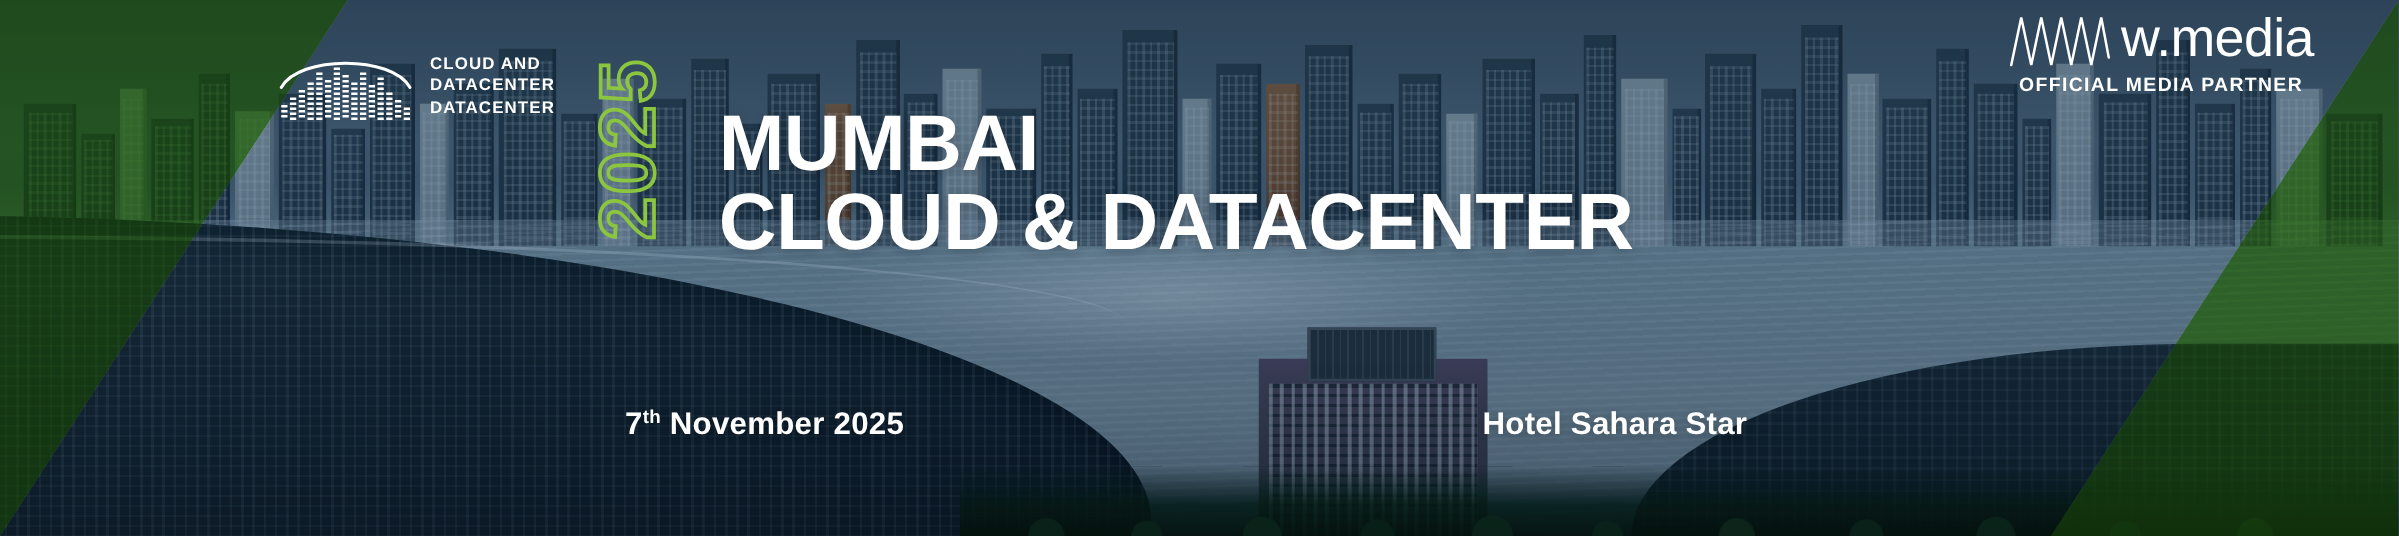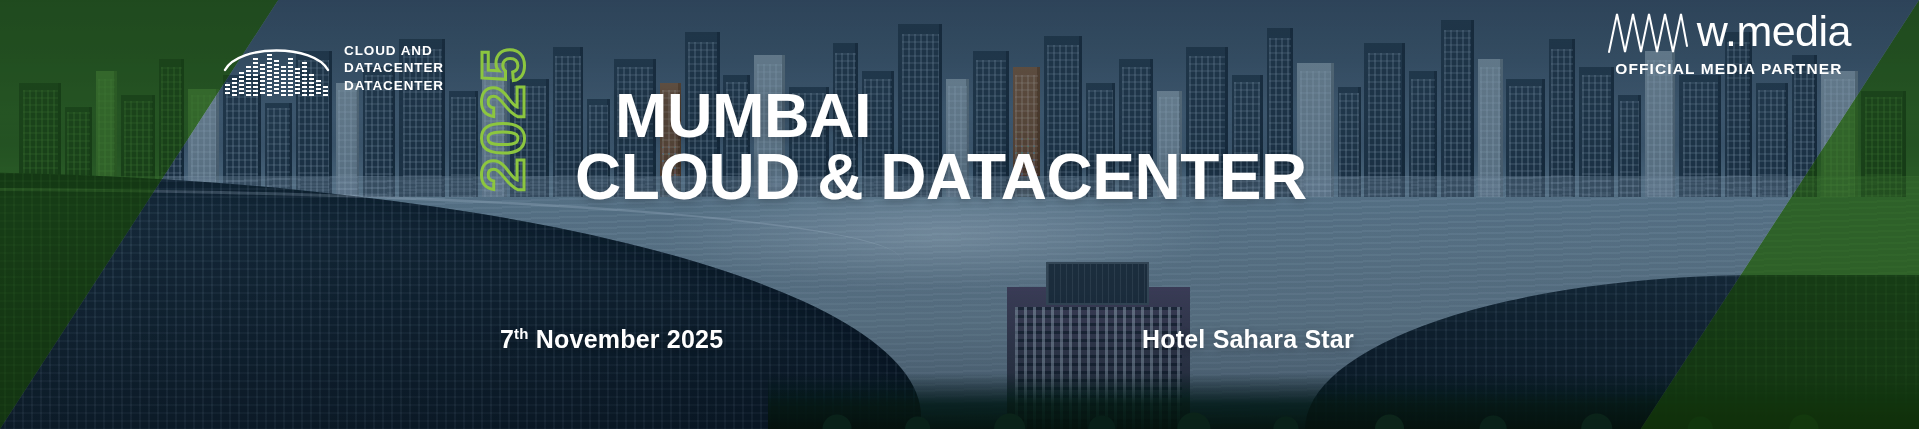--- a/index.html
+++ b/index.html
@@ -210,31 +210,31 @@
   
   .headline {
     position:absolute; left:575px; top:84px;
     color:#ffffff;
     font-family:"Liberation Sans", sans-serif;
     font-weight:bold;
     line-height:0.99;
     letter-spacing:-0.5px;
     text-shadow:0 2px 10px rgba(0,0,0,0.22);
   }
-  .hl-1 { font-size:63px;padding-left:40px; }
+  .hl-1 { font-size:63px; }
   .hl-2 { font-size:64px; }
   .hl-3 { font-size:63px; }
 
   
   .date-text, .venue-text {
     position:absolute; color:#ffffff; font-weight:bold; font-size:25px;
     letter-spacing:.2px; text-shadow:0 2px 8px rgba(0,0,0,0.25);
   }
   .date-text { left:500px; top:325px;text-align:center; }
-  .venue-text { left:1142px; top:325px; }
+  .venue-text { left:1142px; top:325px;padding-left:44px; }
   .sup { font-size:0.6em; vertical-align:super; }
 </style>
 </head>
 <body>
 
 <div class="banner">
 
   <div class="bg">
     <div class="sky"></div>
 

